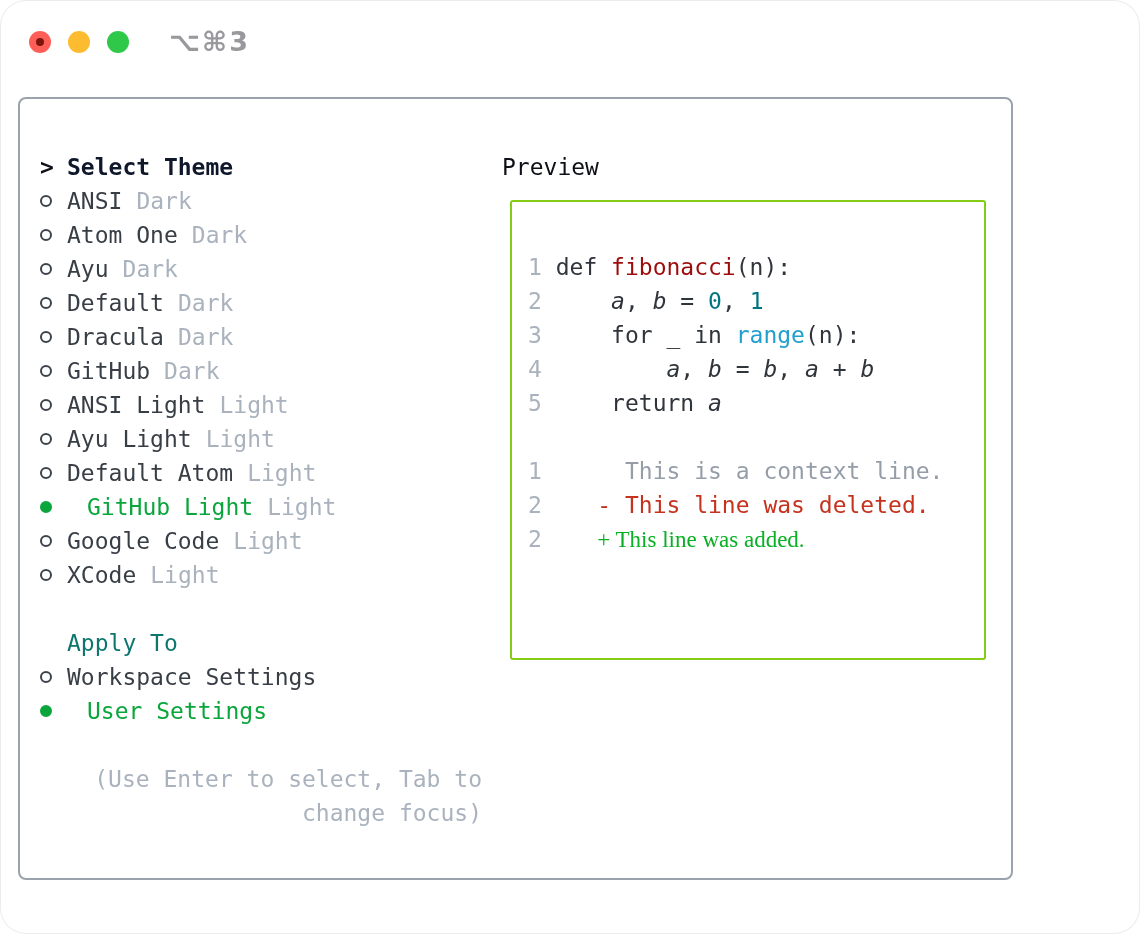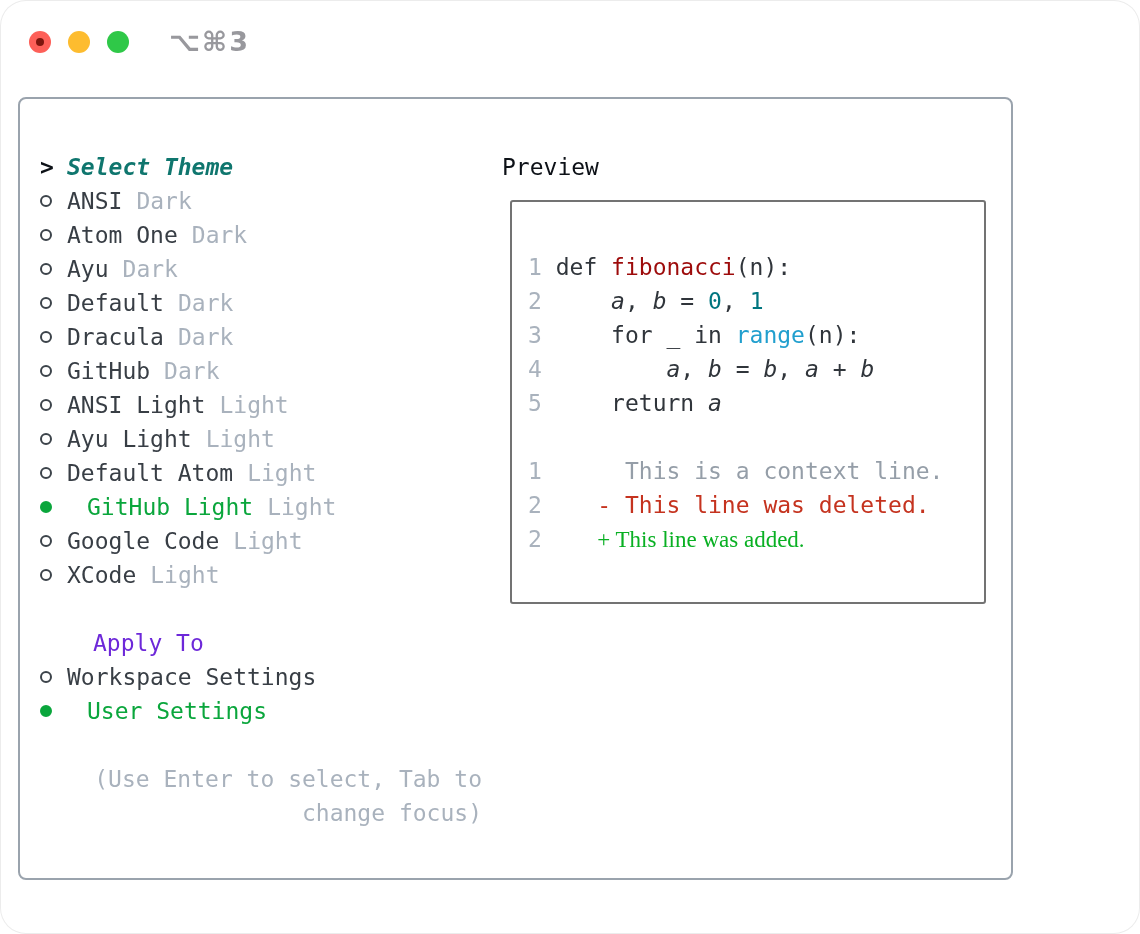--- a/index.html
+++ b/index.html
@@ -52,41 +52,41 @@
   .marker {
     width: 27px; flex: 0 0 27px;
     display: flex; align-items: center;
   }
   .prompt-glyph { font-weight: bold; color: #0d1117; }
   .ring {
     width: 12px; height: 12px; border-radius: 50%;
     border: 2px solid #3c434a; background: transparent;
   }
   .row.selected .ring { background: #0aa63c; border-color: #0aa63c; }
-  .menu-header-label { font-weight: bold; color: #0f766e; font-style: italic; }
+  .menu-header-label { font-weight: bold; color: #0f172a; }
   .t-name { color: #383e45; white-space: pre; }
   .row.selected .t-name { color: #0aa63c; margin-left: 20px; }
   .t-variant { color: #a9b2bd; margin-left: 14px; white-space: pre; }
 
   .apply-section { margin-top: 34px; }
-  .apply-header { color: #6d28d9; margin-left: 26px; }
+  .apply-header { color: #0f766e; }
   .help-text {
     margin-top: 34px; color: #a9b2bd; width: 442px; text-align: right;
   }
 
   
   .preview-title {
     position: absolute; left: 482px; top: 51px;
     height: 34px; line-height: 34px;
     font-weight: normal; color: #0d1117;
   }
   .preview-box {
     position: absolute; left: 490px; top: 101px;
-    width: 476px; height: 404px;
-    border: 2px solid #737373; border-radius: 3px;
+    width: 476px; height: 460px;
+    border: 2px solid #84cc16; border-radius: 3px;
     background: #ffffff;
     padding: 48px 0 0 16px;
     overflow: hidden;
   }
   .pline { height: 34px; line-height: 34px; white-space: pre; }
   .seg-lnum    { color: #a9b2bd; }
   .seg-plain   { color: #30353b; }
   .seg-func    { color: #9d0b0b; }
   .seg-num     { color: #00757f; }
   .seg-builtin { color: #219fce; }

